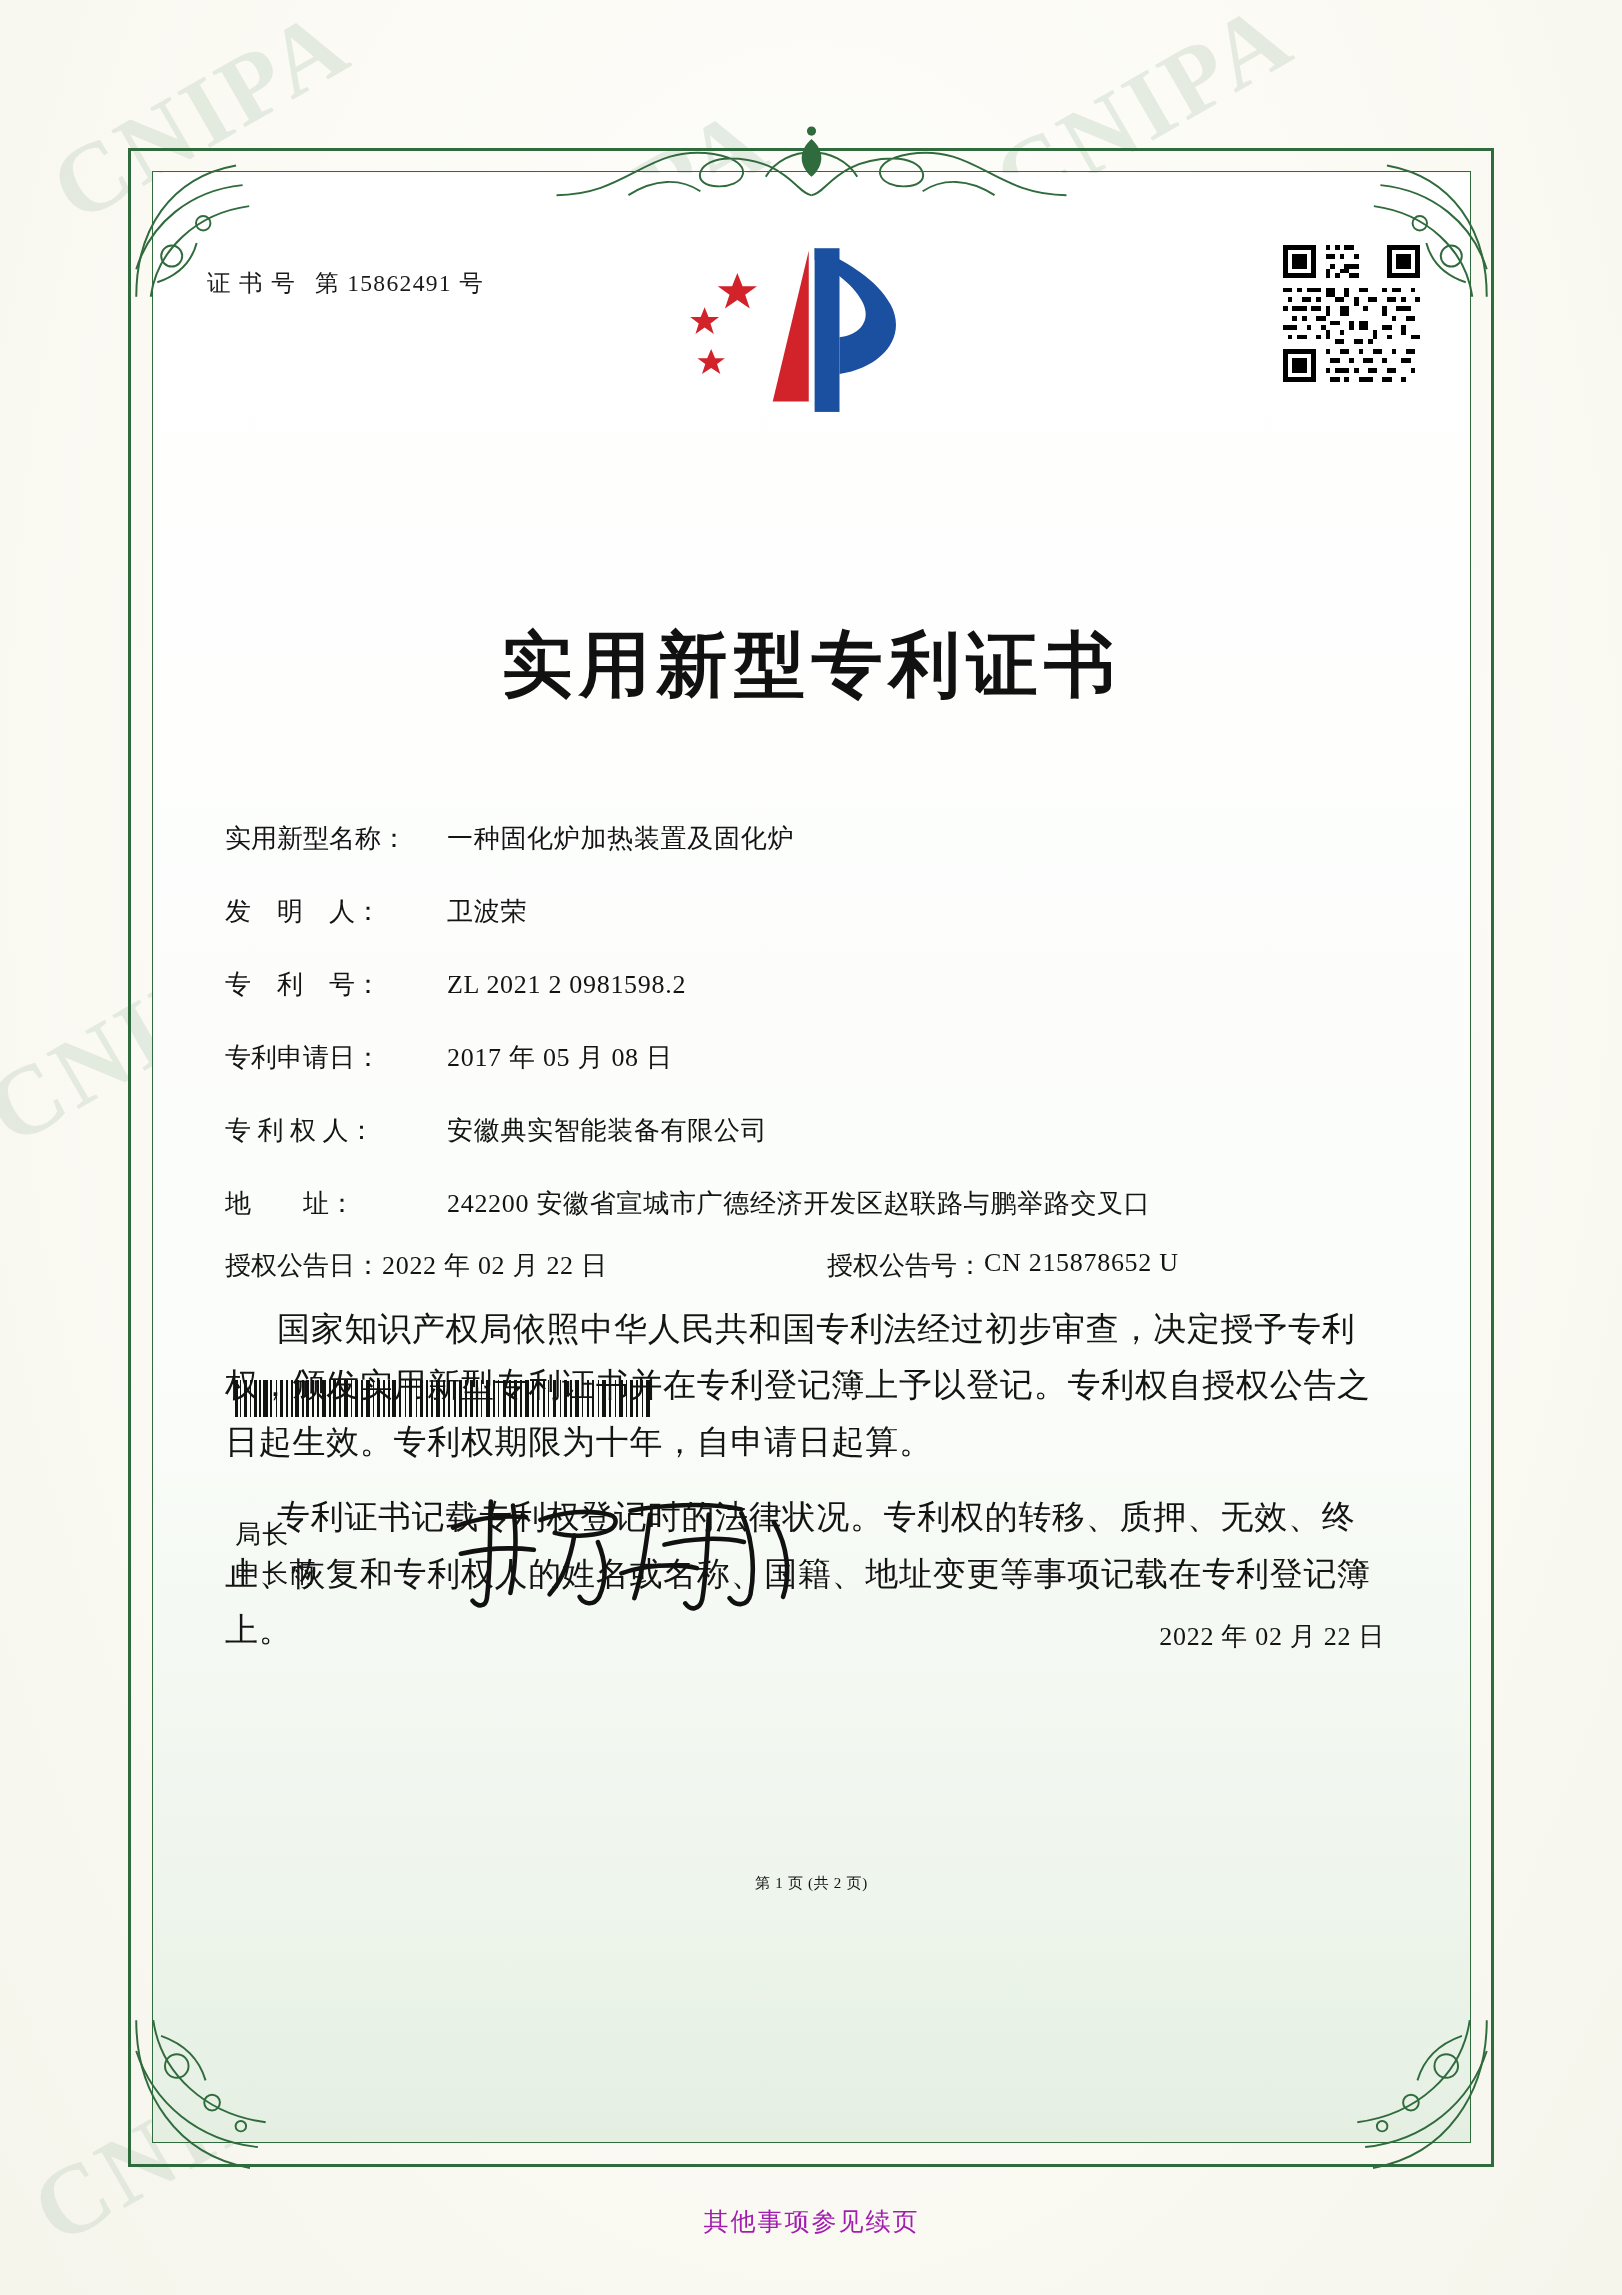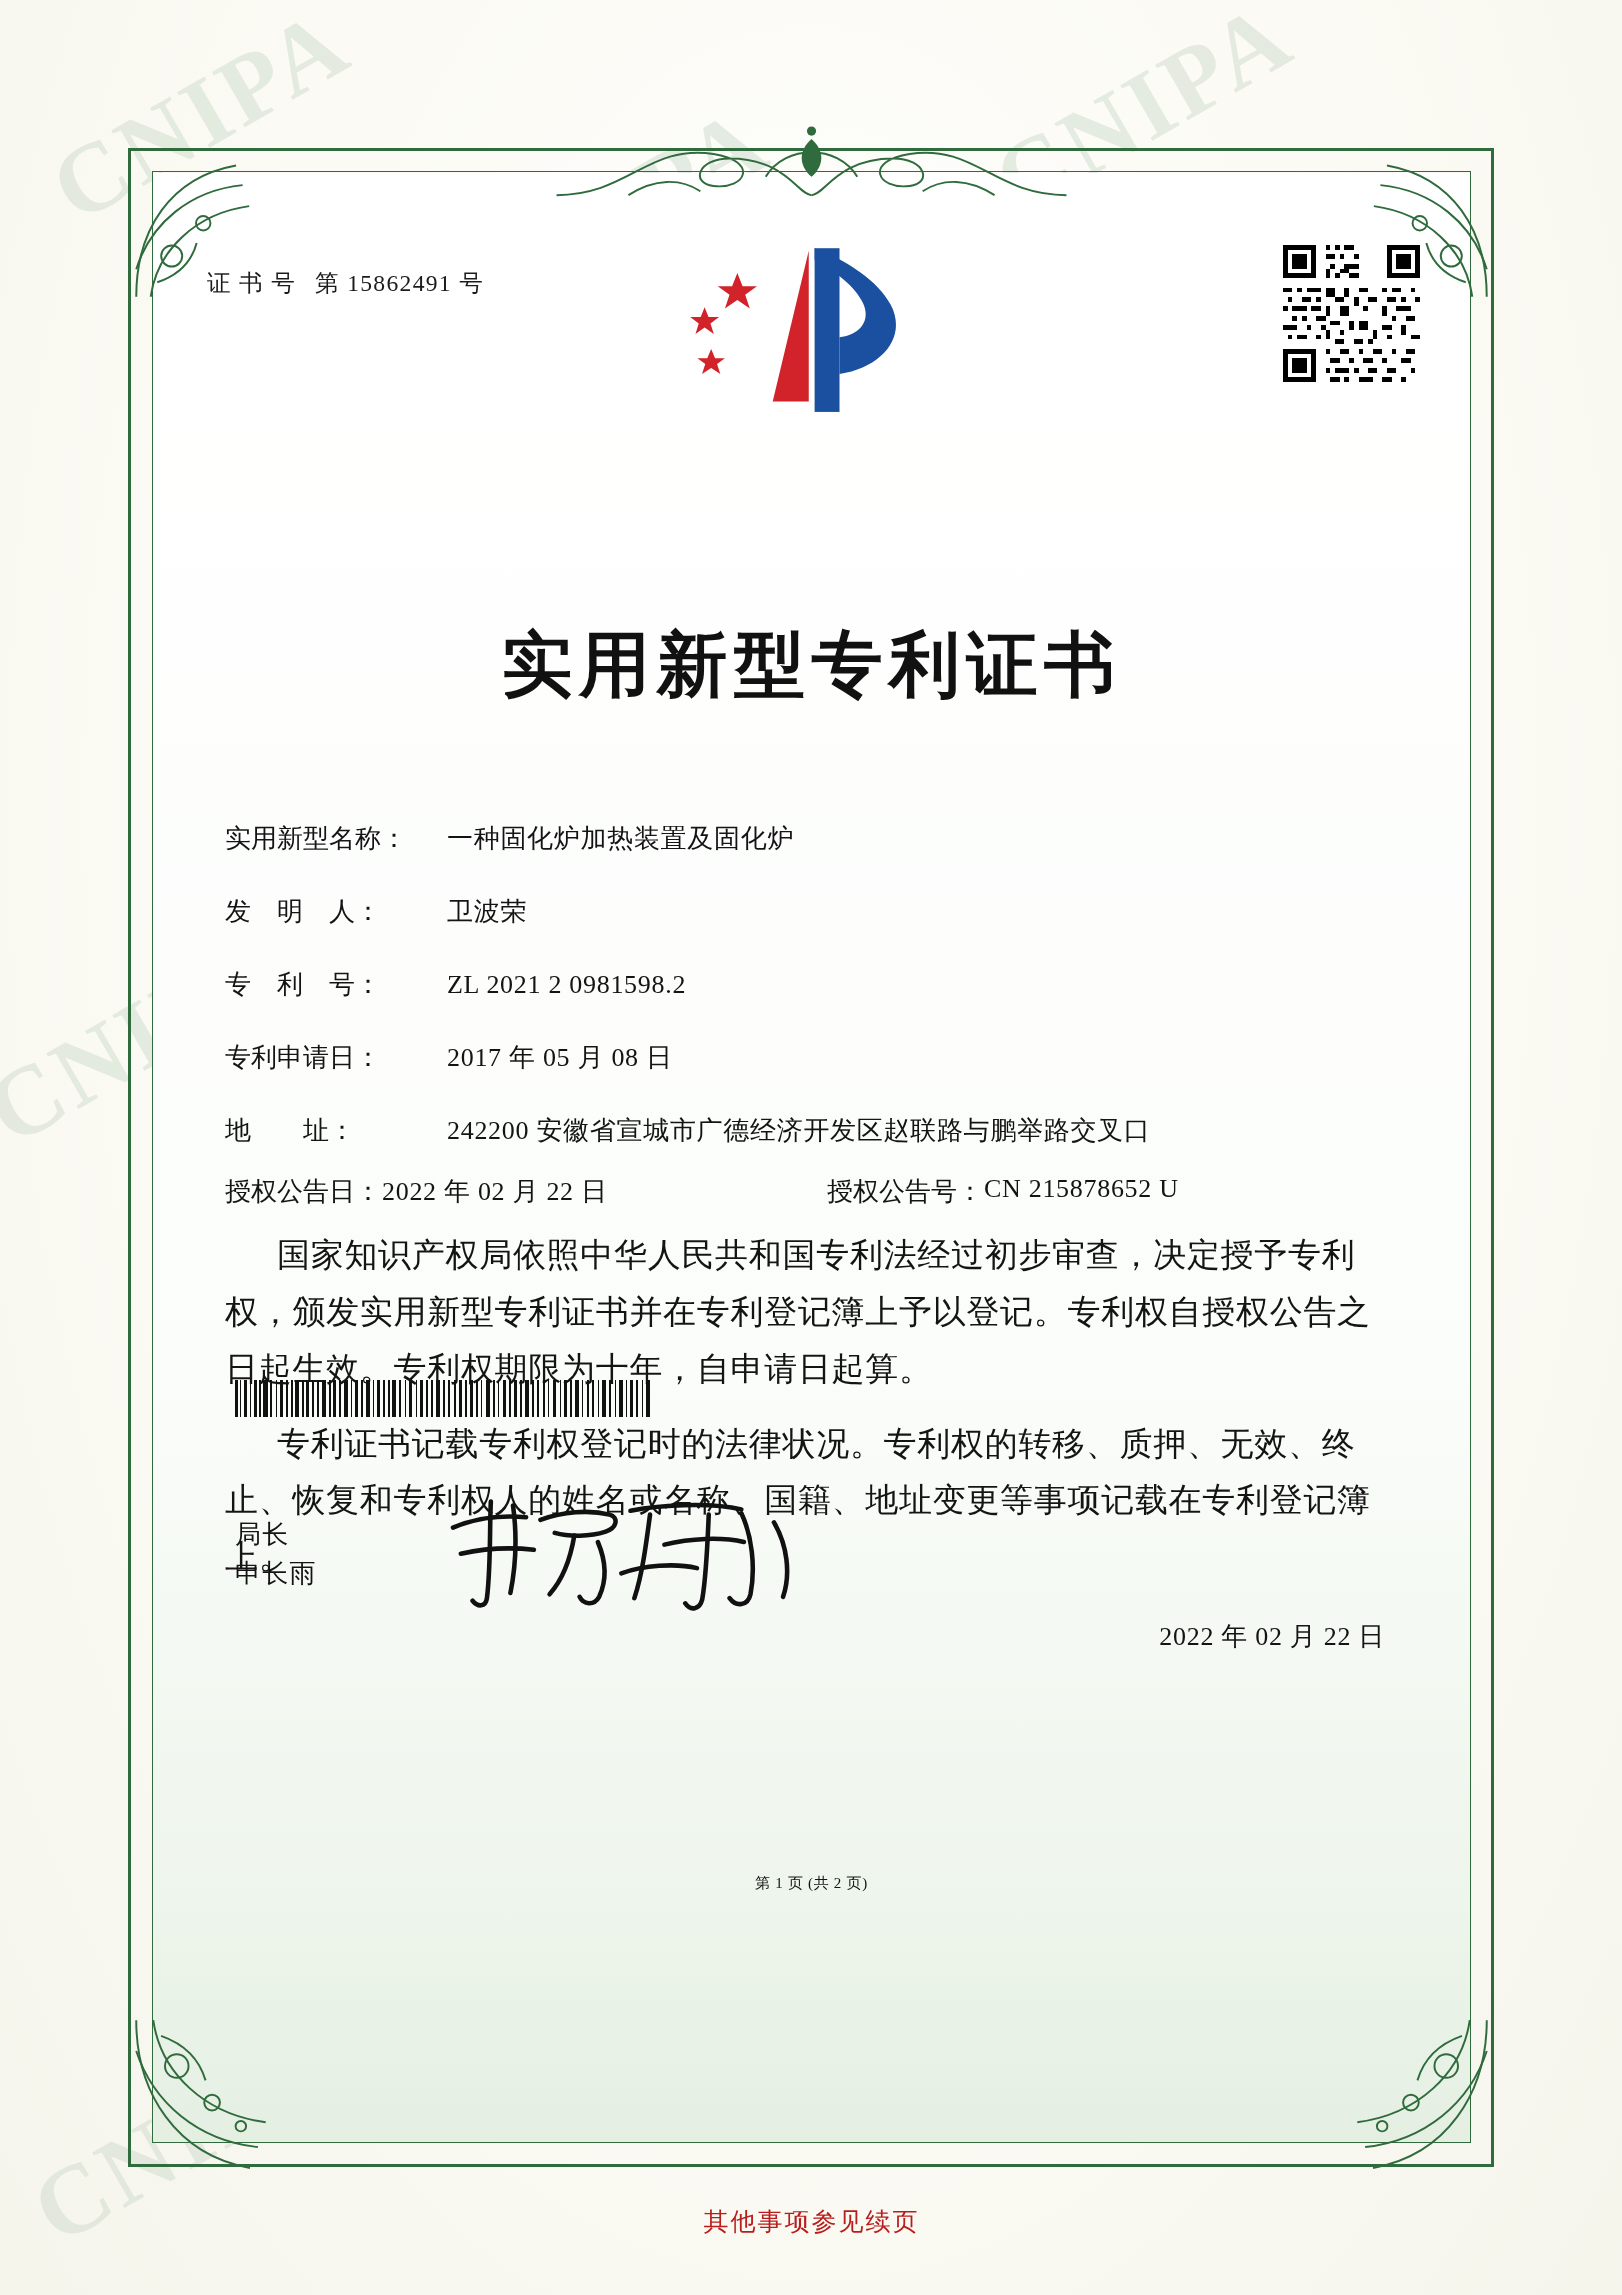--- a/index.html
+++ b/index.html
@@ -212,21 +212,21 @@
     color: #141414;
     letter-spacing: 0.7px;
   }
   .footer-note {
     position: absolute;
     left: 0;
     right: 0;
     top: 2205px;
     text-align: center;
     font-size: 25px;
-    color: #b91c1c;
+    color: #a21caf;
     letter-spacing: 2px;
     font-weight: 500;
   }
 </style>
 </head>
 <body>
 
 <div class="page">
   <div class="paper-tint"></div>
 
@@ -445,20 +445,24 @@
       <div class="field-row">
         <div class="f-label">专    利    号：</div>
         <div class="f-value">ZL 2021 2 0981598.2</div>
       </div>
 
       <div class="field-row">
         <div class="f-label">专利申请日：</div>
         <div class="f-value">2017 年 05 月 08 日</div>
       </div>
 
+      <div class="field-row">
+        <div class="f-label">专 利 权 人：</div>
+        <div class="f-value">安徽典实智能装备有限公司</div>
+      </div>
 
       <div class="field-row" style="margin-bottom:26px;">
         <div class="f-label">地        址：</div>
         <div class="f-value" style="max-width:772px;">242200 安徽省宣城市广德经济开发区赵联路与鹏举路交叉口</div>
       </div>
 
       <div class="row-split">
         <div class="split-left">
           <div class="f-label" style="width:157px; flex:0 0 157px;">授权公告日：</div>
           <div class="f-value">2022 年 02 月 22 日</div>

